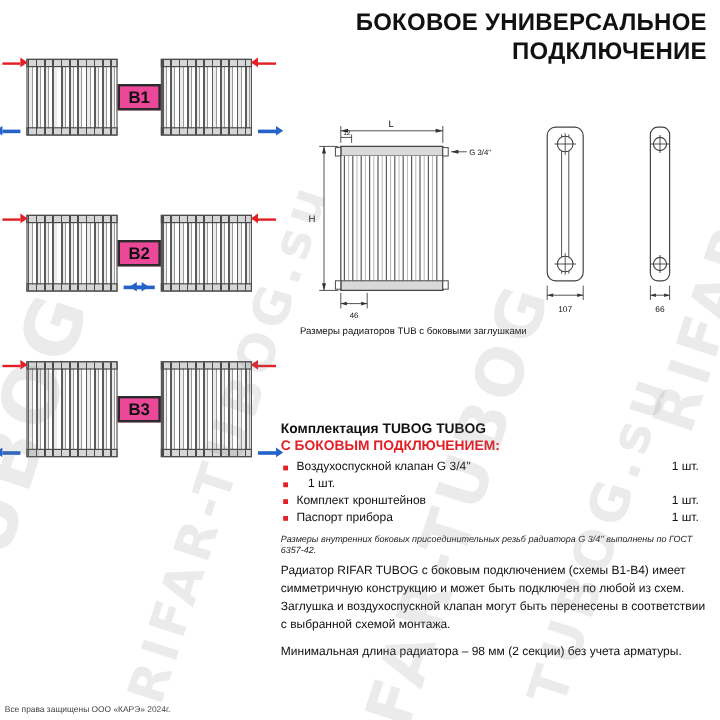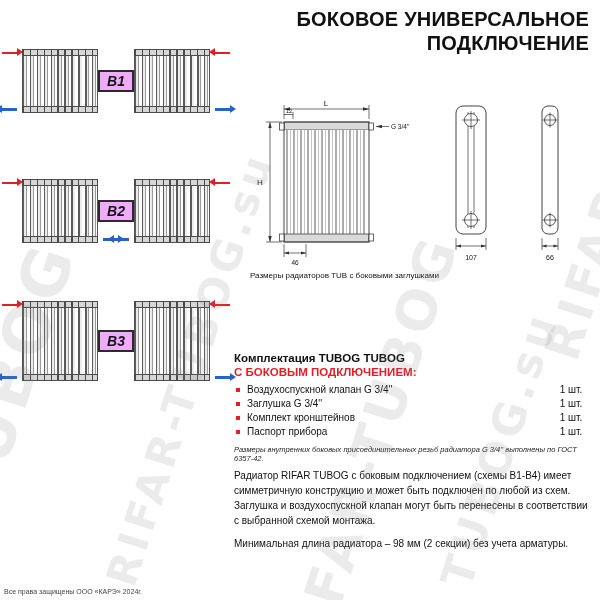--- a/index.html
+++ b/index.html
@@ -23,21 +23,21 @@
   .schemes { position:absolute; left:2px; top:16px; z-index:2; }
   .scheme-row { height:130px; width:228px; padding:0 20px; display:flex; align-items:center;
                 justify-content:space-between; }
   .radiator { position:relative; width:76px; height:64px; border:1px solid #555;
               background:repeating-linear-gradient(90deg,#5b5b5b 0 1.5px,#ececec 1.5px 3.4px,#9a9a9a 3.4px 4.2px,#fff 4.2px 6.9px); }
   .size-long .radiator { height:80px; }
   .rad-cap { position:absolute; left:-1px; right:-1px; height:7px; border:1px solid #4a4a4a;
              background:repeating-linear-gradient(90deg,#4a4a4a 0 1.3px,#d6d6d6 1.3px 6.9px); }
   .rad-cap.top { top:-1px; } .rad-cap.bot { bottom:-1px; }
   .scheme-label { border:2px solid #2b2b2b; padding:1px 7px; font-size:14px; font-weight:bold;
-                  background:#f0abfc; z-index:2;font-style:italic; }
+                  background:#ec4899; z-index:2; }
   .arrow { position:absolute; height:2.2px; width:15px; background:currentColor; z-index:3; }
   .arrow::after { content:""; position:absolute; top:50%; margin-top:-4.2px; width:0; height:0;
                   border-top:4.2px solid transparent; border-bottom:4.2px solid transparent; }
   .arrow.head-right::after { right:-6px; border-left:6.5px solid currentColor; }
   .arrow.head-left::after  { left:-6px;  border-right:6.5px solid currentColor; }
   .arrow.p-tl { left:-21px; top:1.5px; }   .arrow.p-bl { left:-21px; bottom:1.5px; }
   .arrow.p-tr { right:-21px; top:1.5px; }  .arrow.p-br { right:-21px; bottom:1.5px; }
 
   
   .front-drawing { position:absolute; left:246px; top:94px; z-index:2; }
@@ -208,21 +208,20 @@
     <div class="kit-heading">Комплектация TUBOG TUBOG</div>
     <div class="kit-subheading">С БОКОВЫМ ПОДКЛЮЧЕНИЕМ:</div>
     <div class="kit-items">
         <div class="kit-item">
           <span class="kit-bullet"></span>
           <span class="kit-name">Воздухоспускной клапан G 3/4''</span>
           <span class="kit-qty">1 шт.</span>
         </div>
         <div class="kit-item">
           <span class="kit-bullet"></span>
-          <span class="kit-name">Заглушка G 3/4''</span>
           <span class="kit-qty">1 шт.</span>
         </div>
         <div class="kit-item">
           <span class="kit-bullet"></span>
           <span class="kit-name">Комплект кронштейнов</span>
           <span class="kit-qty">1 шт.</span>
         </div>
         <div class="kit-item">
           <span class="kit-bullet"></span>
           <span class="kit-name">Паспорт прибора</span>

